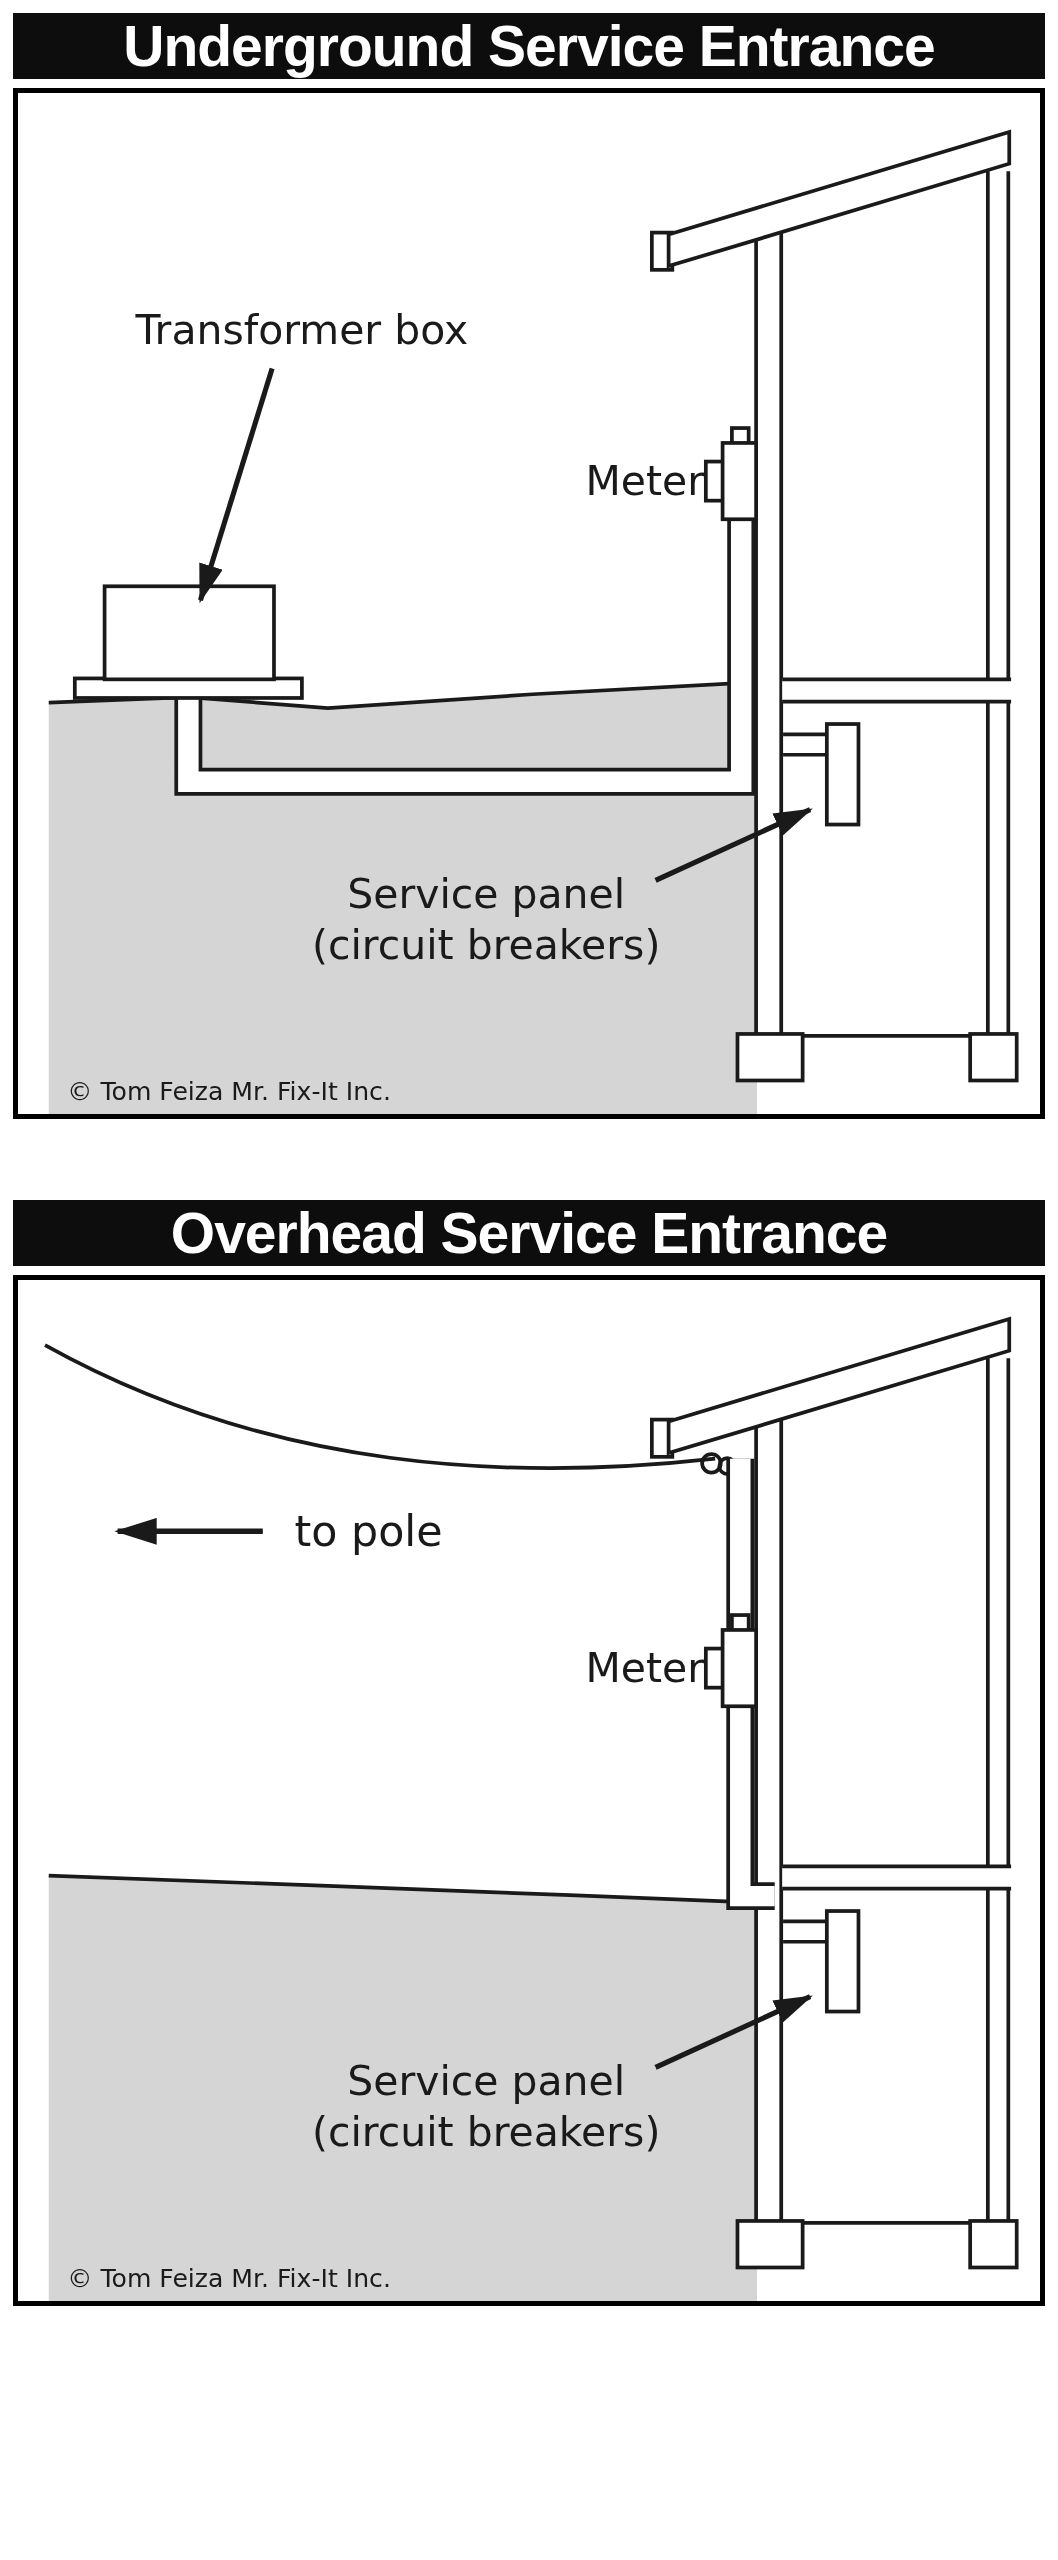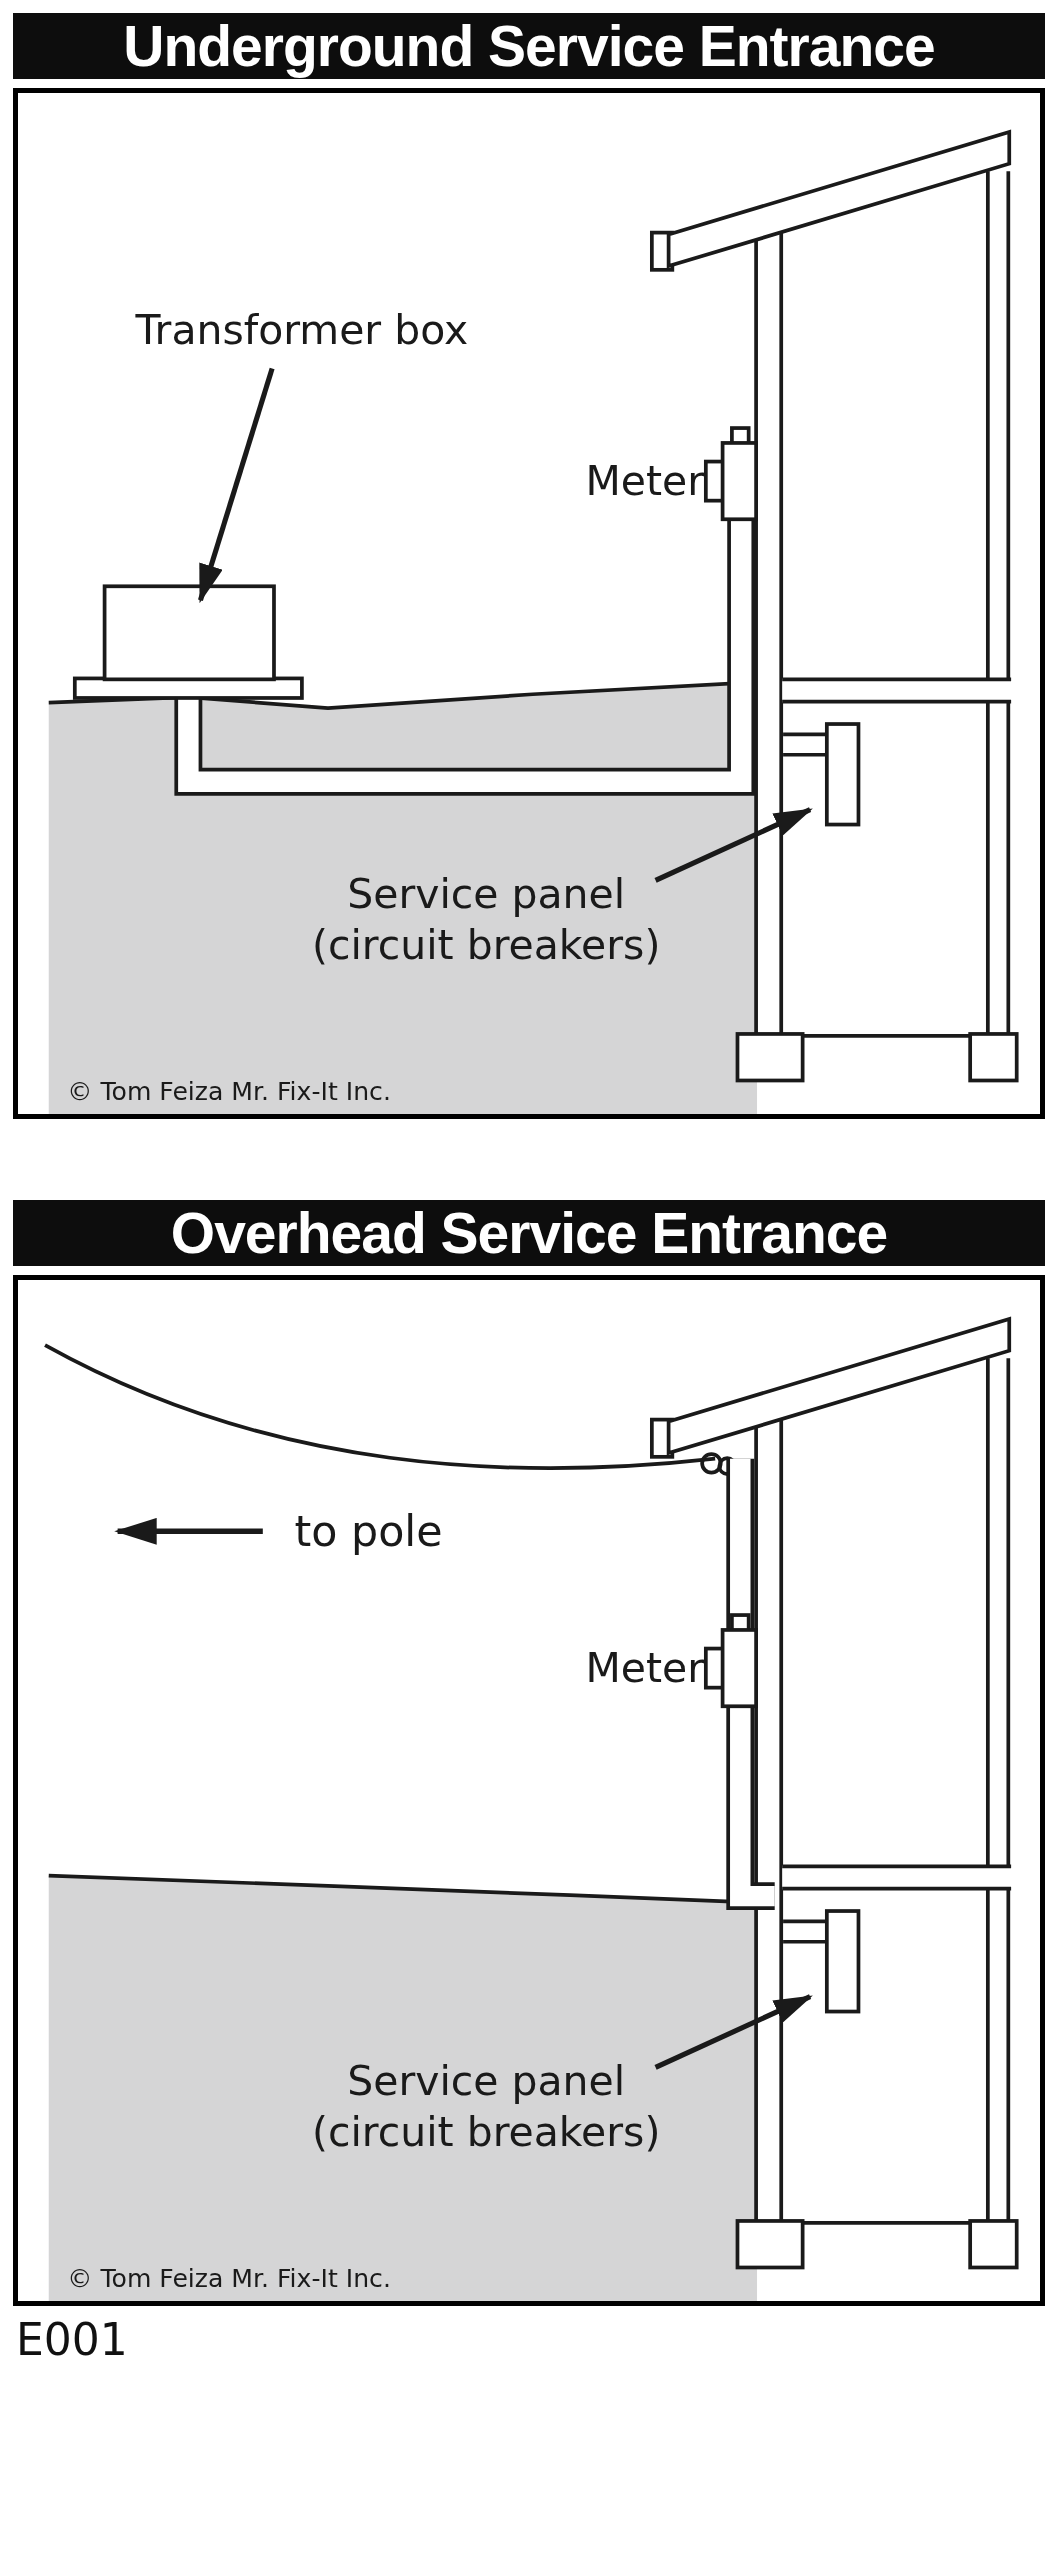--- a/index.html
+++ b/index.html
@@ -194,15 +194,14 @@
       <line class="arrow" x1="652" y1="846" x2="818" y2="770" marker-end="url(#ah2)"></line>
 
       <text class="lbl lbl-pole" x="264" y="286" text-anchor="start">to pole</text>
       <text class="lbl" x="704" y="432" text-anchor="end">Meter</text>
       <text class="lbl" x="470" y="876" text-anchor="middle">Service panel</text>
       <text class="lbl" x="470" y="930" text-anchor="middle">(circuit breakers)</text>
       <text class="lbl-credit" x="20" y="1082">© Tom Feiza Mr. Fix-It Inc.</text>
     </svg>
   </div>
 
-  <div class="code-label">E001</div>
 
 </div>
 
 </body></html>

